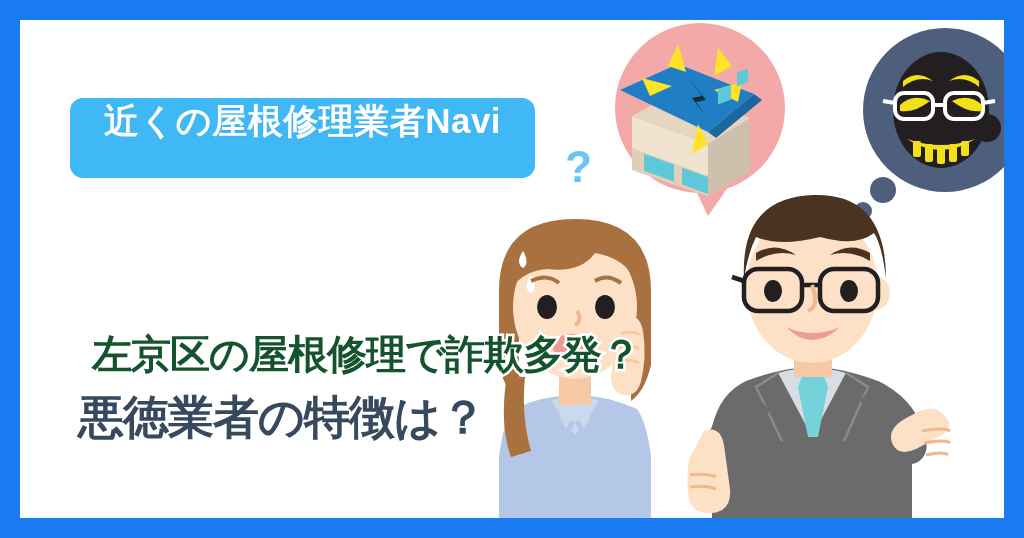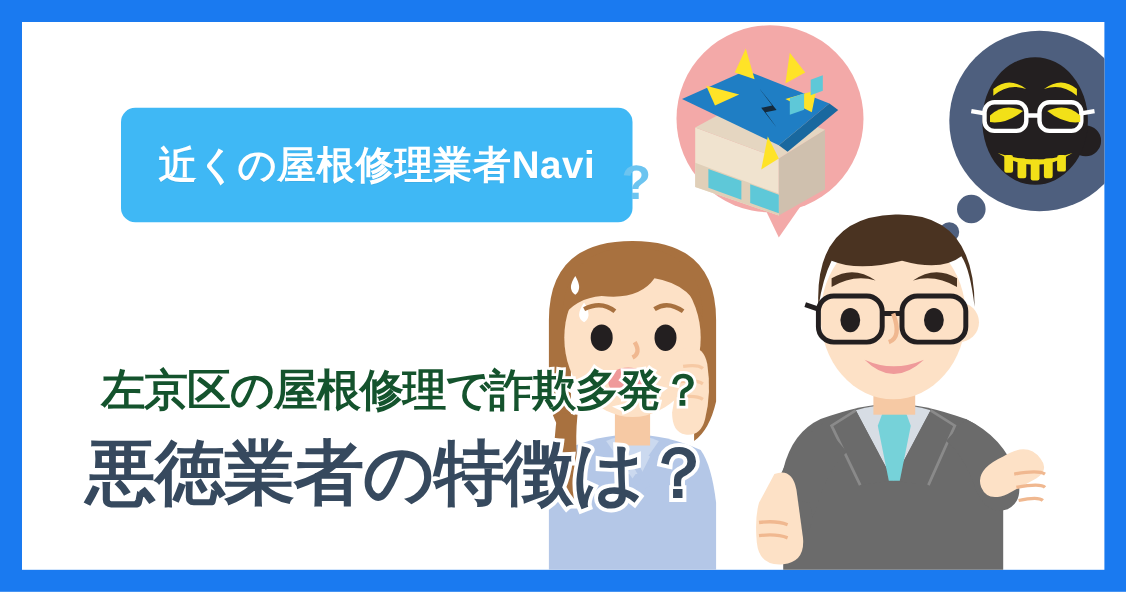--- a/index.html
+++ b/index.html
@@ -3,31 +3,31 @@
 <meta charset="utf-8">
 <style>
   html,body{margin:0;padding:0;background:#fff;}
   body{width:1024px;height:538px;overflow:hidden;
        font-family:"Liberation Sans","DejaVu Sans",sans-serif;}
 
   #canvas{position:relative;width:1024px;height:538px;background:#1a7af0;overflow:hidden;}
   #stage{position:absolute;left:20px;top:20px;width:984px;height:498px;background:#ffffff;overflow:hidden;}
 
   
-  #badge{position:absolute;left:50px;top:78px;height:80px;padding:12px 34px;
-         background:#3fb8f5;border-radius:13px;display:flex;align-items:center;margin-left:40px;}
+  #badge{position:absolute;left:50px;top:78px;height:80px;padding:0 34px;
+         background:#3fb8f5;border-radius:13px;display:flex;align-items:flex-start;}
   #badge-label{color:#ffffff;font-size:35px;font-weight:bold;letter-spacing:.5px;
                white-space:nowrap;text-shadow:0 1px 0 rgba(0,0,0,.05);}
   #badge-q{position:absolute;left:545px;top:122px;font-size:44px;font-weight:bold;color:#6cc4f0;}
 
   
   #headline-sub{position:absolute;left:72px;top:307px;font-size:40px;font-weight:bold;
      color:#14532d;white-space:nowrap;letter-spacing:-1px;z-index:40;
      -webkit-text-stroke:5px #ffffff;paint-order:stroke fill;}
-  #headline-main{position:absolute;left:58px;top:367px;font-size:64px;font-weight:bold;
+  #headline-main{position:absolute;left:58px;top:367px;font-size:46px;font-weight:bold;
      color:#36495e;white-space:nowrap;letter-spacing:-1px;z-index:40;
      -webkit-text-stroke:7px #ffffff;paint-order:stroke fill;}
 
   
   .art{position:absolute;}
   #art-house-bubble{left:570px;top:0px;width:220px;height:200px;z-index:10;}
   #art-villain-bubble{left:825px;top:5px;width:195px;height:195px;z-index:10;}
   #art-woman{left:435px;top:175px;width:240px;height:330px;z-index:20;}
   #art-man{left:640px;top:155px;width:330px;height:350px;z-index:15;}
 </style>

